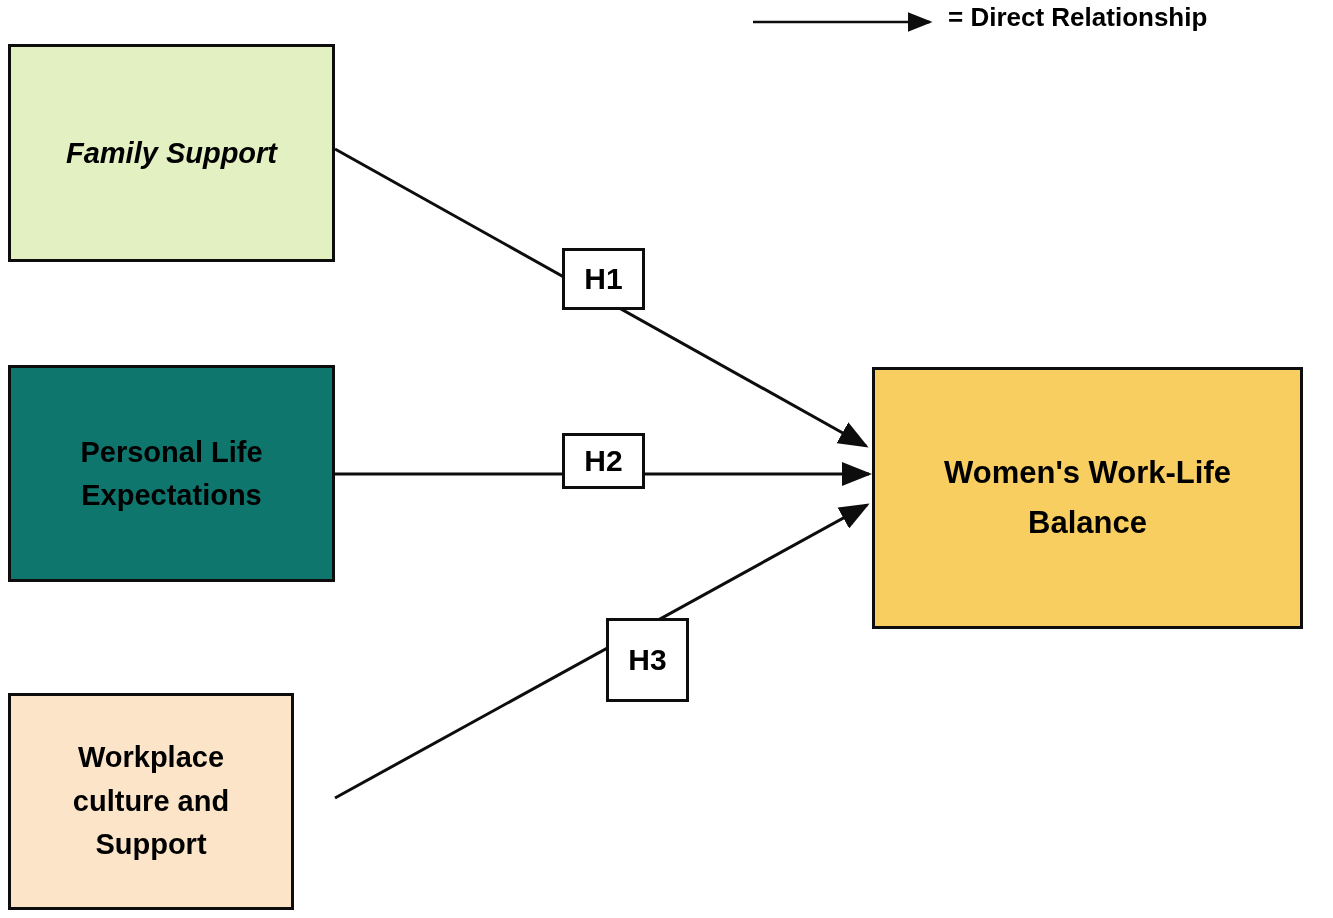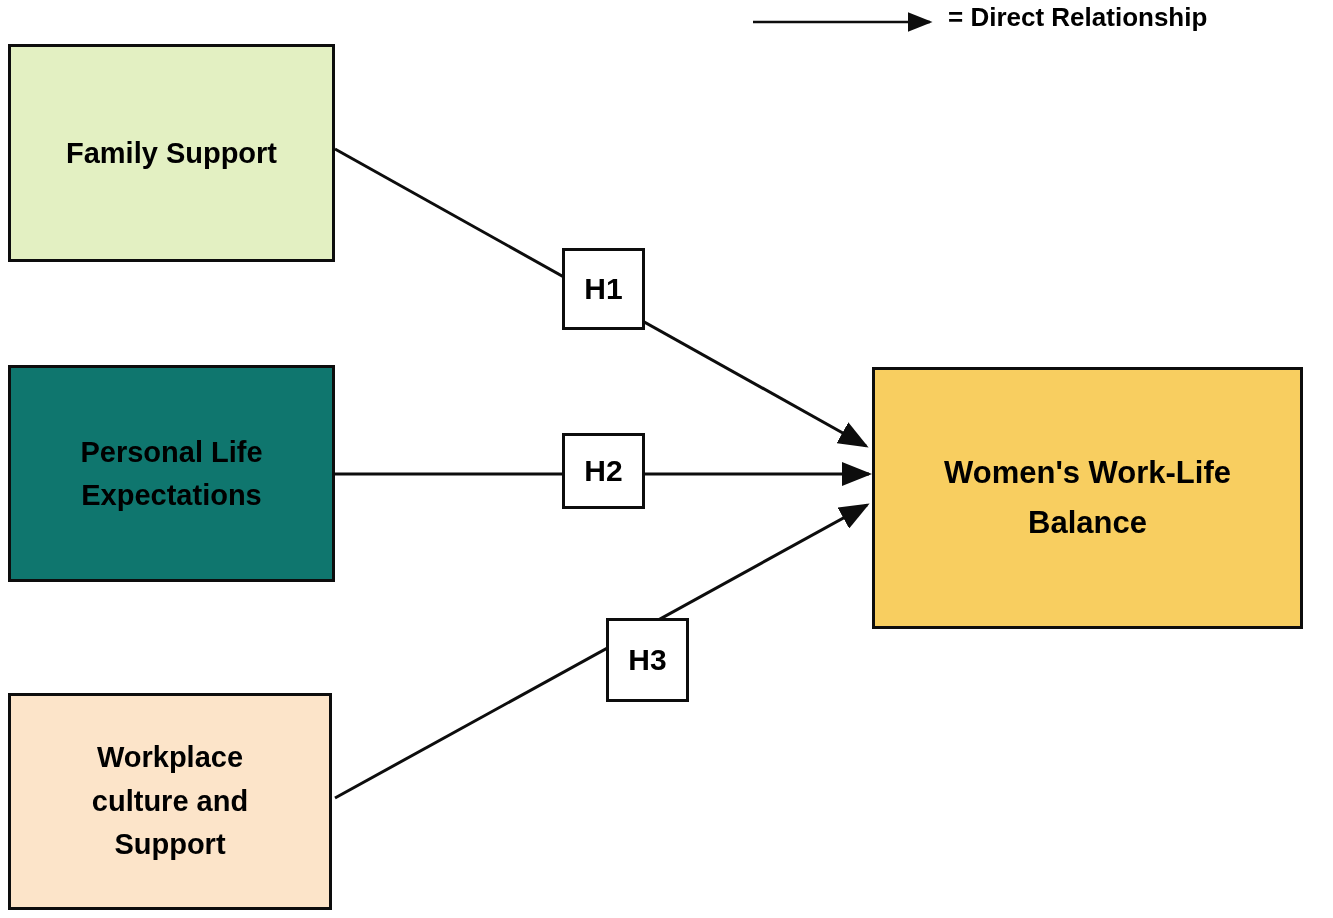--- a/index.html
+++ b/index.html
@@ -25,30 +25,31 @@
     text-align: center;
     font-weight: bold;
     color: #000000;
     white-space: pre-line;
     z-index: 1;
   }
   .node-family {
     left: 8px; top: 44px;
     width: 327px; height: 218px;
     font-size: 29px;
+    font-style: italic;
   }
   .node-personal {
     left: 8px; top: 365px;
     width: 327px; height: 217px;
     font-size: 29px;
     line-height: 1.48;
   }
   .node-workplace {
     left: 8px; top: 693px;
-    width: 324px; height: 217px;
+    width: 286px; height: 217px;
     font-size: 29px;
     line-height: 1.5;
   }
   .node-outcome {
     left: 872px; top: 367px;
     width: 431px; height: 262px;
     font-size: 31px;
     line-height: 1.6;
   }
   #edge-layer {
@@ -66,22 +67,22 @@
     background: #ffffff;
     border: 3px solid #0d0d0d;
     display: flex;
     align-items: center;
     justify-content: center;
     font-size: 30px;
     font-weight: bold;
     color: #000000;
     z-index: 3;
   }
-  .h-label.h1 { left: 562px; top: 248px; height: 82px; }
-  .h-label.h2 { left: 562px; top: 433px; height: 76px; }
+  .h-label.h1 { left: 562px; top: 248px; height: 62px; }
+  .h-label.h2 { left: 562px; top: 433px; height: 56px; }
   .h-label.h3 { left: 562px; top: 618px; height: 84px; margin-left: 44px; }
   .legend-text {
     position: absolute;
     left: 948px;
     top: 2px;
     font-size: 26px;
     font-weight: bold;
     color: #000000;
     z-index: 3;
     white-space: nowrap;

